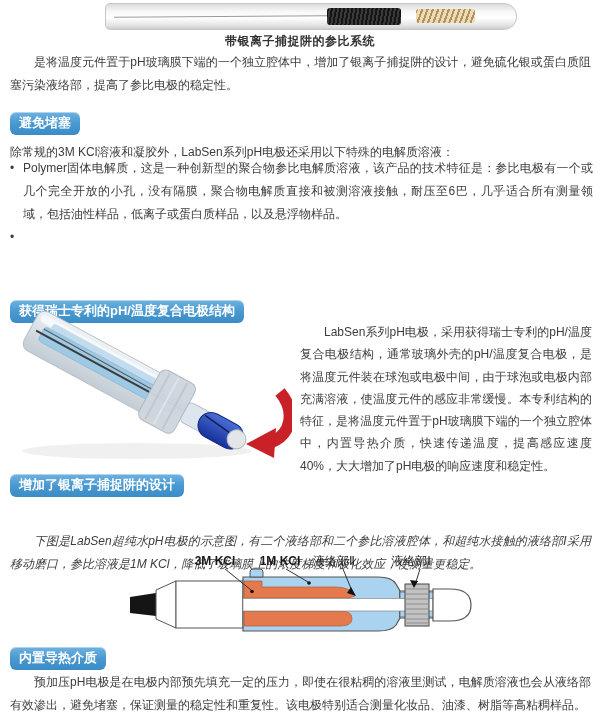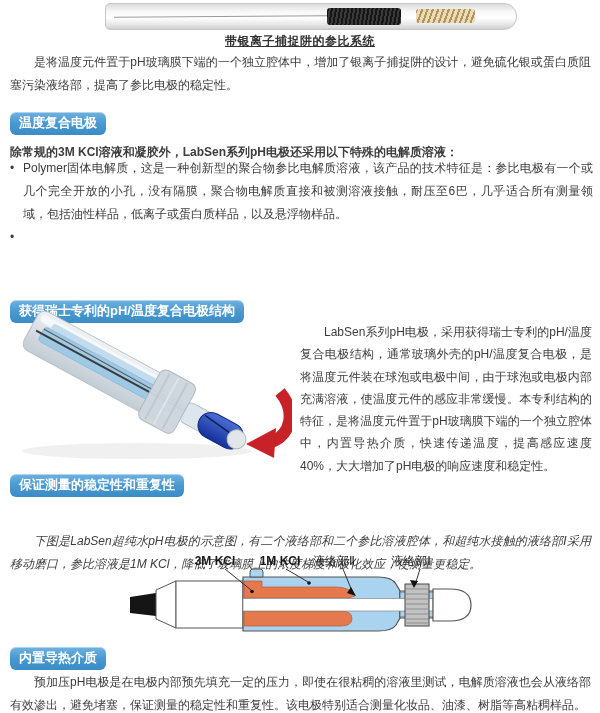--- a/index.html
+++ b/index.html
@@ -10,26 +10,26 @@
   .abs{position:absolute;}
   
   .top-photo{left:105px;top:3px;width:410px;height:25px;
     background:linear-gradient(180deg,#dcdcdc 0%,#f7f7f7 30%,#ffffff 55%,#e7e7e7 82%,#cfcfcf 100%);
     border:1px solid #c6c6c6;border-radius:5px 13px 13px 5px;}
   .top-photo .wire{position:absolute;left:2%;top:46%;width:52%;height:1px;background:#9a9a9a;transform:rotate(-.4deg);}
   .top-photo .granules{position:absolute;left:54%;top:14%;width:18%;height:68%;border-radius:3px;
     background:repeating-linear-gradient(100deg,#141414 0 2px,#3a3a3a 2px 4px);}
   .top-photo .trap-coil{position:absolute;left:75.5%;top:18%;width:14.5%;height:58%;border-radius:3px;
     background:repeating-linear-gradient(110deg,#b3935c 0 2px,#ecdcb6 2px 5px);}
-  .figure-caption{left:0;top:33px;width:600px;text-align:center;font-size:12px;color:#333;font-weight:bold;letter-spacing:.5px;text-decoration:underline;}
+  .figure-caption{left:0;top:33px;width:600px;text-align:center;font-size:12px;color:#333;font-weight:bold;letter-spacing:.5px;}
   
   .para{font-size:12px;line-height:23px;text-align:justify;}
   .indent{text-indent:2em;}
   .intro{left:10px;top:51px;width:581px;}
-  .sec1-lead{left:10px;top:141px;width:581px;font-weight:bold;}
+  .sec1-lead{left:10px;top:141px;width:581px;}
   .bullets{left:10px;top:157px;width:583px;}
   .bullet-item{position:relative;padding-left:13px;font-size:12px;line-height:23px;text-align:justify;}
   .bullet-item .marker{position:absolute;left:0;top:0;}
   
   .badge{display:inline-block;color:#fff;font-weight:bold;font-size:13px;line-height:16px;
     padding:3px 9px 4px 9px;border-radius:6px;white-space:nowrap;
     background:linear-gradient(180deg,#6fb2e1 0%,#4999d1 50%,#3a8cc6 100%);
     box-shadow:inset 0 1px 0 rgba(255,255,255,.45), 0 0 0 1px rgba(255,255,255,.9);}
   .badge1{left:10px;top:112px;}
   .badge2{left:10px;top:265px;margin-top:35px;}
@@ -50,21 +50,21 @@
 
 <div class="abs top-photo">
   <div class="wire"></div>
   <div class="granules"></div>
   <div class="trap-coil"></div>
 </div>
 <div class="abs figure-caption">带银离子捕捉阱的参比系统</div>
 
 <div class="abs para indent intro">是将温度元件置于pH玻璃膜下端的一个独立腔体中，增加了银离子捕捉阱的设计，避免硫化银或蛋白质阻塞污染液络部，提高了参比电极的稳定性。</div>
 
-<div class="abs badge badge1">温度复合电极</div>
+<div class="abs badge badge1">避免堵塞</div>
 <div class="abs para sec1-lead">除常规的3M KCl溶液和凝胶外，LabSen系列pH电极还采用以下特殊的电解质溶液：</div>
 <div class="abs bullets">
   <div class="bullet-item">
     <span class="marker">•</span>
     <span>Polymer固体电解质，这是一种创新型的聚合物参比电解质溶液，该产品的技术特征是：参比电极有一个或几个完全开放的小孔，没有隔膜，聚合物电解质直接和被测溶液接触，耐压至6巴，几乎适合所有测量领域，包括油性样品，低离子或蛋白质样品，以及悬浮物样品。</span>
   </div>
   <div class="bullet-item">
     <span class="marker">•</span>
   </div>
 </div>
@@ -101,21 +101,21 @@
     <circle cx="252" cy="35" r="9.5" fill="#e2e6e9" stroke="#b3b9be" stroke-width="1"></circle>
   </g>
   <g>
     <path d="M 268,96 C 283,114 281,138 258,147" fill="none" stroke="#c92128" stroke-width="12"></path>
     <polygon points="234,148 264,132 262,162" fill="#c92128"></polygon>
   </g>
 </svg>
 
 <div class="abs para indent sec2-body">LabSen系列pH电极，采用获得瑞士专利的pH/温度复合电极结构，通常玻璃外壳的pH/温度复合电极，是将温度元件装在球泡或电极中间，由于球泡或电极内部充满溶液，使温度元件的感应非常缓慢。本专利结构的特征，是将温度元件置于pH玻璃膜下端的一个独立腔体中，内置导热介质，快速传递温度，提高感应速度40%，大大增加了pH电极的响应速度和稳定性。</div>
 
-<div class="abs badge badge3">保证测量的稳定性和重复性</div>
+<div class="abs badge badge3">增加了银离子捕捉阱的设计</div>
 <div class="abs para indent sec3-body">下图是LabSen超纯水pH电极的示意图，有二个液络部和二个参比溶液腔体，和超纯水接触的液络部Ⅰ采用移动磨口，参比溶液是1M KCl，降低了玻璃膜上的浓度梯度和极化效应，使测量更稳定。</div>
 
 <svg class="abs diagram" viewBox="0 0 600 96" xmlns="http://www.w3.org/2000/svg">
 
   <polygon points="130,45 156,41 156,64 130,61" fill="#151515"></polygon>
   <polygon points="156,38 176,29 176,76 156,67" fill="#ffffff" stroke="#555" stroke-width="1"></polygon>
   <rect x="176" y="29" width="67" height="47" fill="#ffffff" stroke="#555" stroke-width="1"></rect>
 
   <path d="M243,25 L378,25 Q392,25 396,32 L400,39 L400,66 L396,73 Q392,79 378,79 L243,79 Z" fill="#a9d3ee" stroke="#555" stroke-width="1.2"></path>
 

